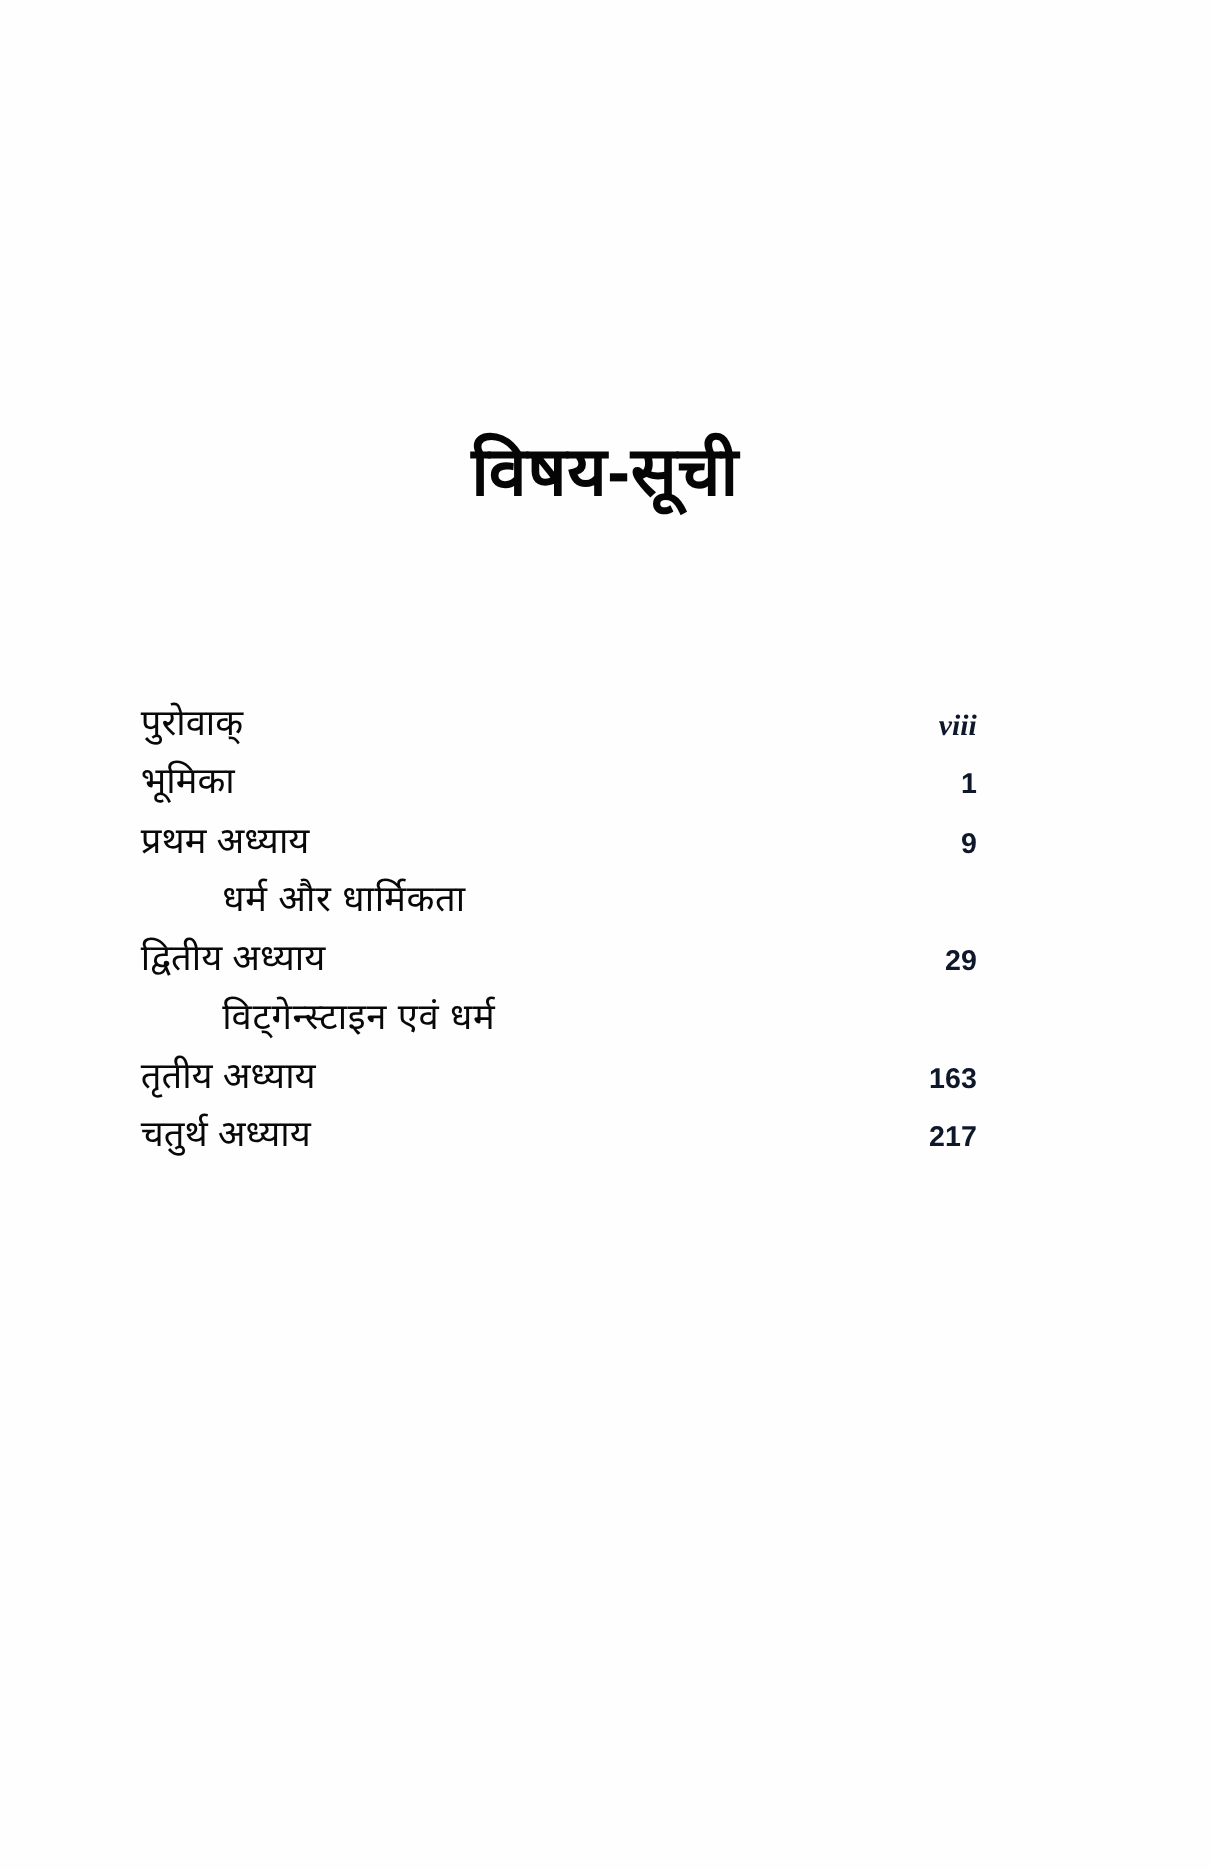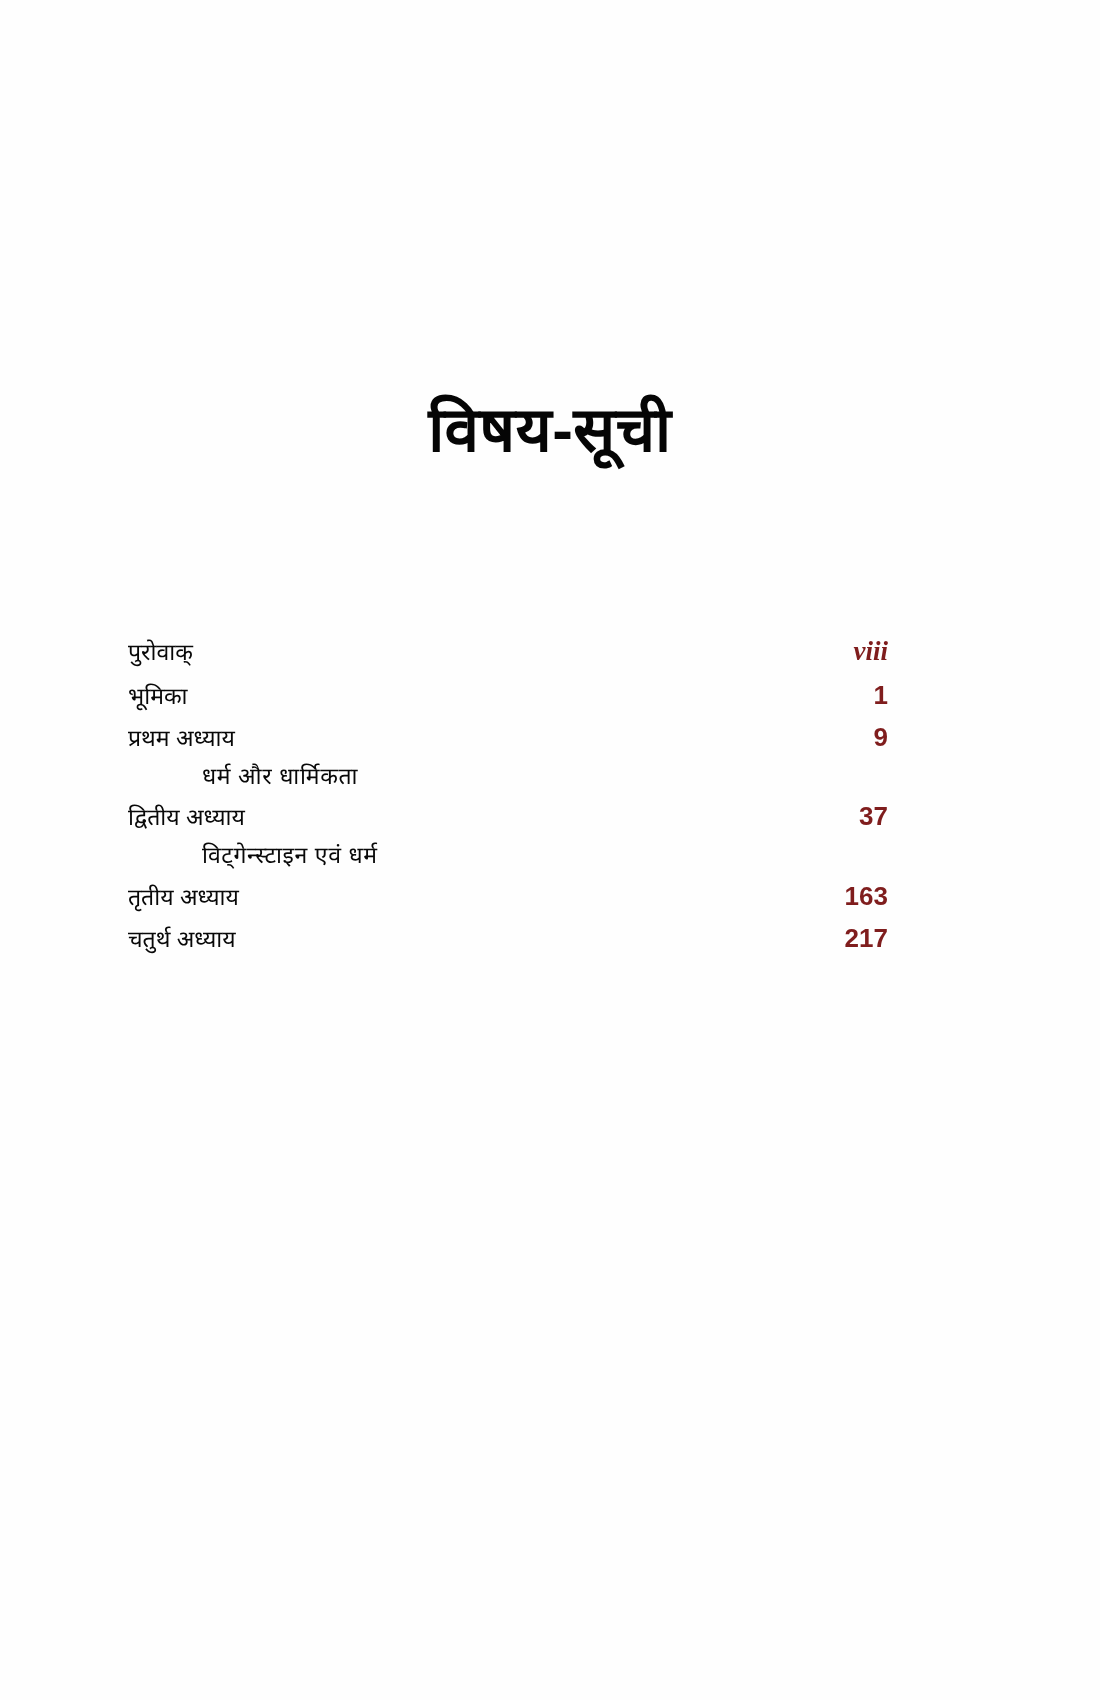--- a/index.html
+++ b/index.html
@@ -44,39 +44,39 @@
 
   .toc-row {
     display: flex;
     align-items: baseline;
     justify-content: space-between;
     width: 100%;
     min-height: 26px;
   }
 
   .toc-label {
-    font-size: 23px;
+    font-size: 33px;
     font-weight: 400;
     line-height: 1.62;
     color: #080808;
     white-space: nowrap;
   }
 
   
   .toc-row.sub .toc-label {
     padding-left: 74px;
     letter-spacing: 0.6px;
   }
 
   
   .toc-page {
     font-size: 26px;
     font-weight: 700;
     line-height: 1.62;
-    color: #7f1d1d;
+    color: #0f172a;
     text-align: right;
     min-width: 70px;
     white-space: nowrap;
   }
   .toc-page.roman {
     font-family: "Liberation Serif", "DejaVu Serif", serif;
     font-style: italic;
     font-weight: 700;
     font-size: 27px;
   }
@@ -104,21 +104,21 @@
       <div class="toc-row">
         <span class="toc-label">प्रथम अध्याय</span>
         <span class="toc-page">9</span>
       </div>
       <div class="toc-row sub">
         <span class="toc-label">धर्म और धार्मिकता</span>
         <span class="toc-page empty"></span>
       </div>
       <div class="toc-row">
         <span class="toc-label">द्वितीय अध्याय</span>
-        <span class="toc-page">37</span>
+        <span class="toc-page">29</span>
       </div>
       <div class="toc-row sub">
         <span class="toc-label">विट्गेन्स्टाइन एवं धर्म</span>
         <span class="toc-page empty"></span>
       </div>
       <div class="toc-row">
         <span class="toc-label">तृतीय अध्याय</span>
         <span class="toc-page">163</span>
       </div>
       <div class="toc-row">

